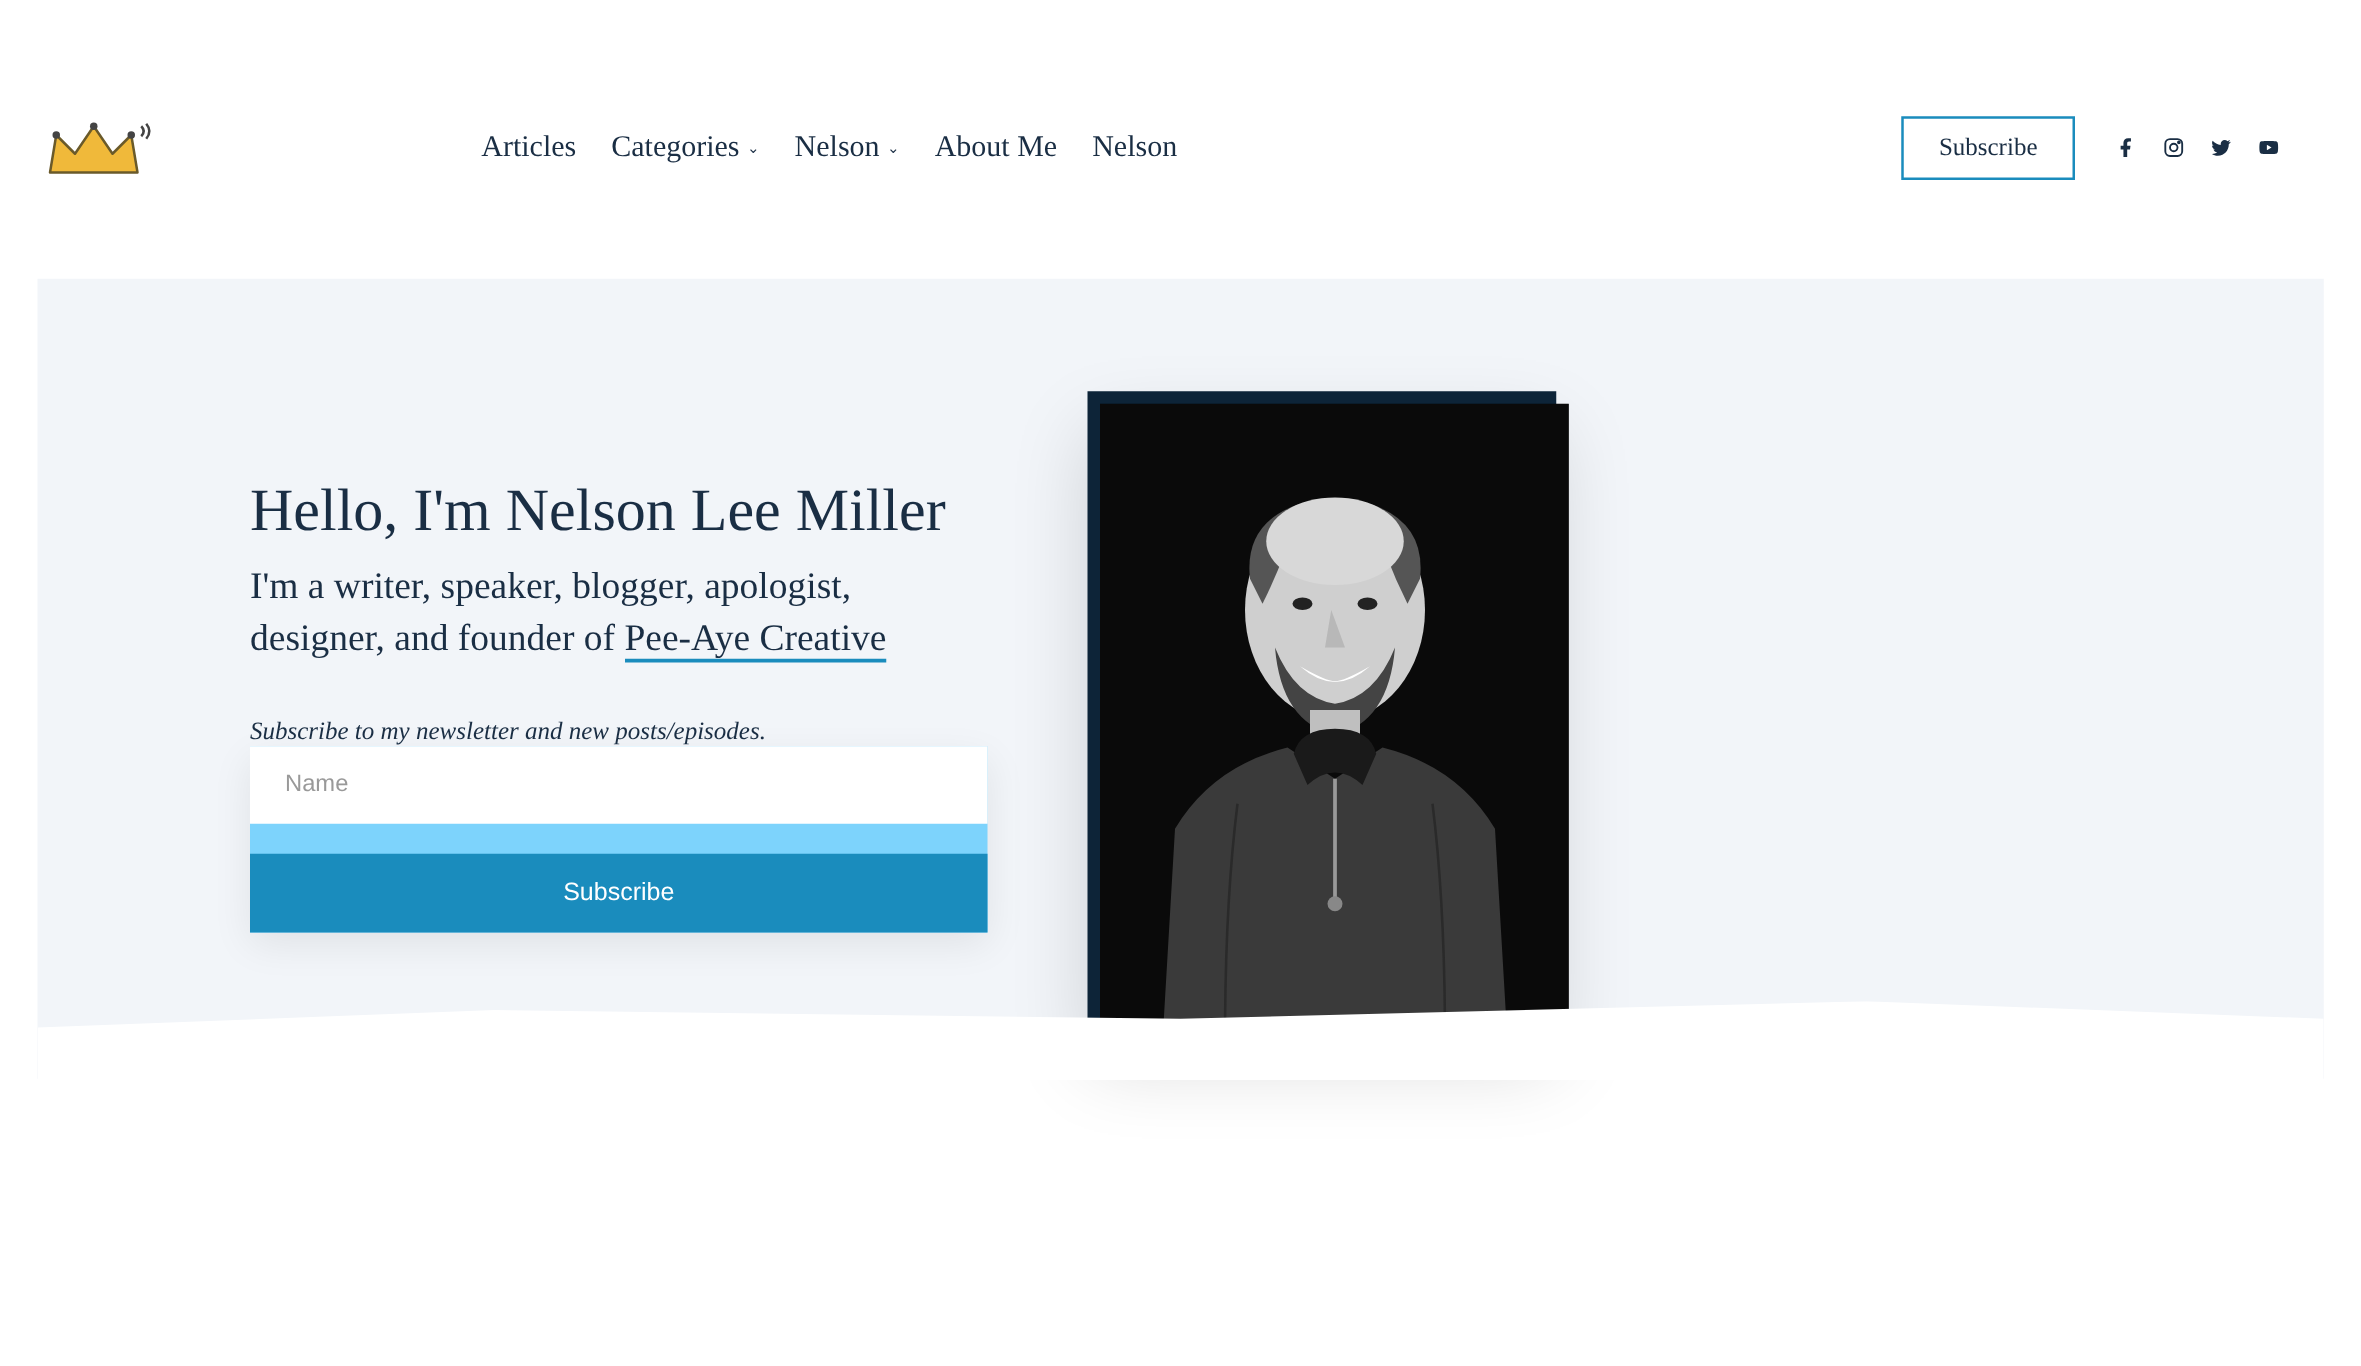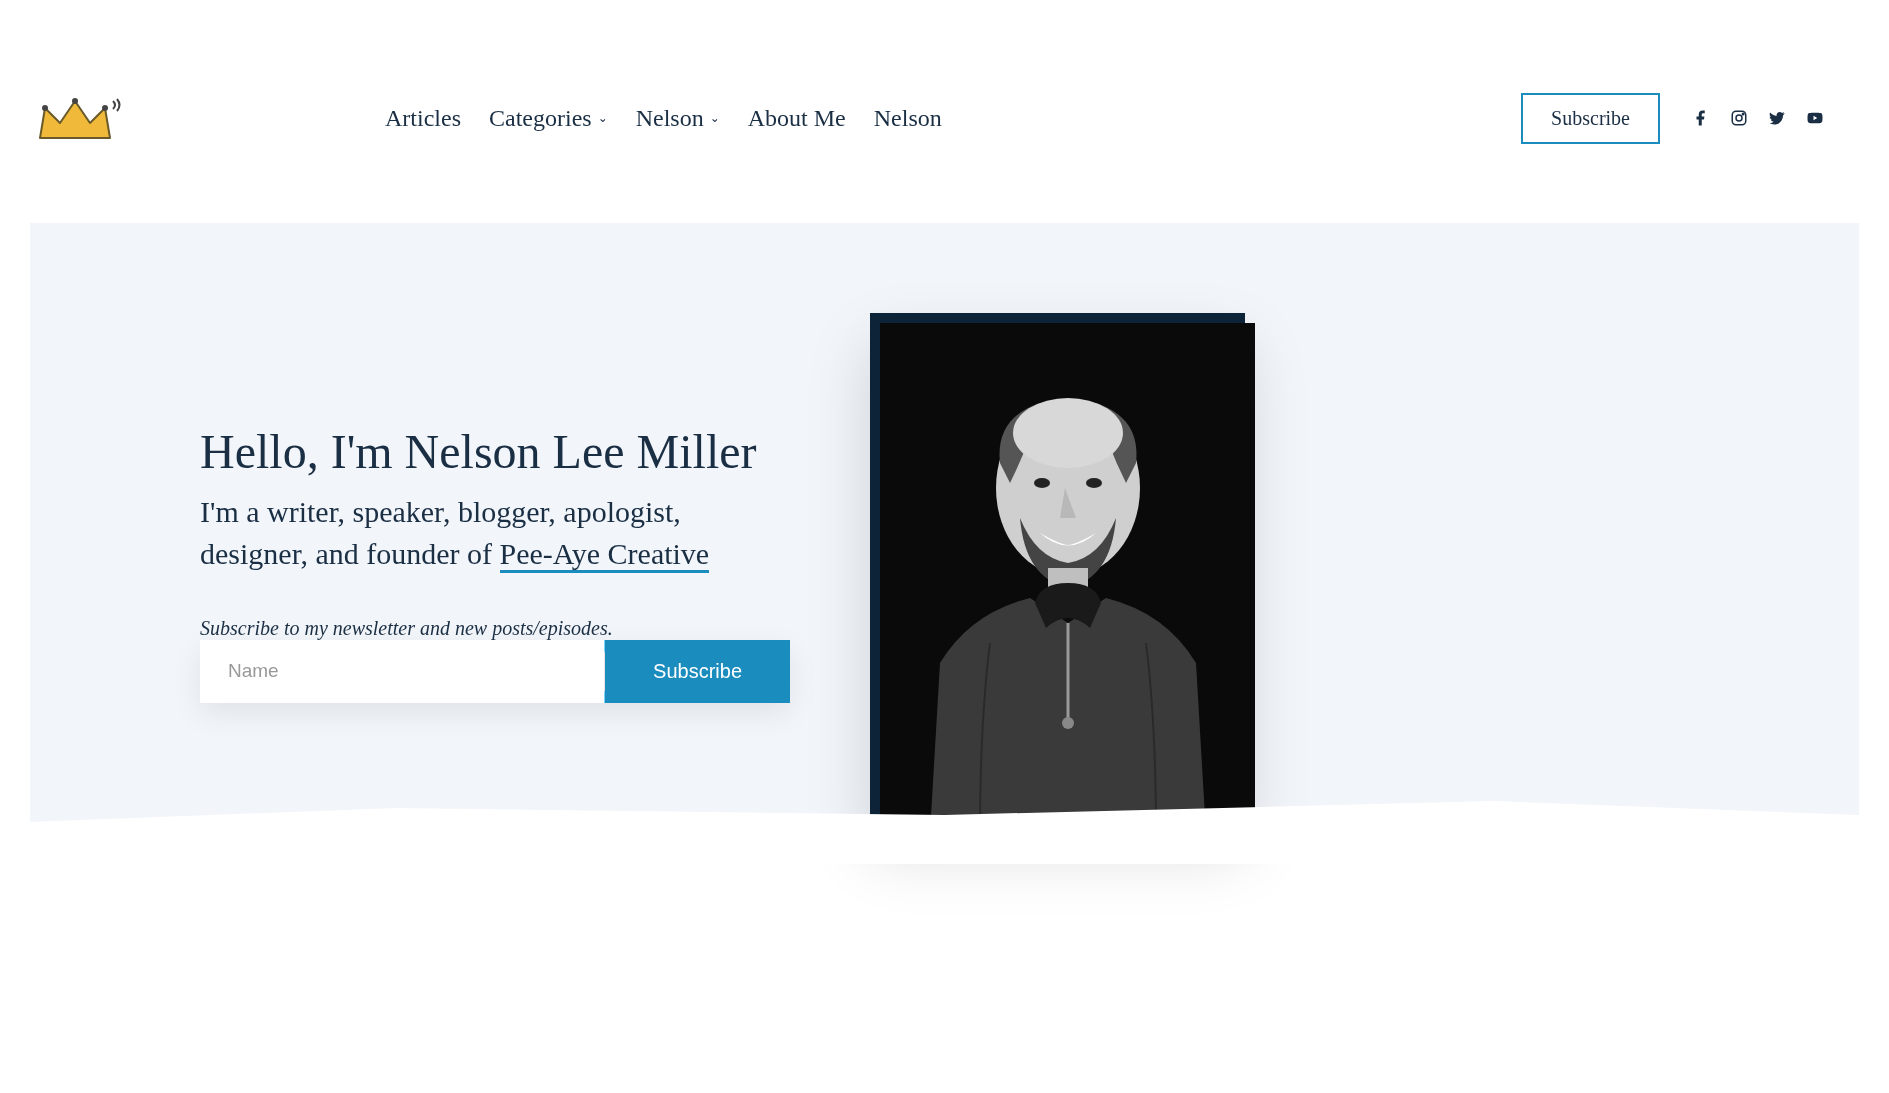--- a/index.html
+++ b/index.html
@@ -90,20 +90,21 @@
     }
     .news-label {
       font-style: italic;
       font-size: 20px;
       color: #1a2e44;
     }
     .signup {
       display: flex;
       box-shadow: 0 10px 30px rgba(0,0,0,0.08);
       background: #7dd3fc;
+      flex-direction: column;
     }
     .signup-input {
       flex: 1;
       border: none;
       padding: 20px 28px;
       font-size: 19px;
       font-family: Arial, sans-serif;
       color: #333;
       outline: none;
     }

